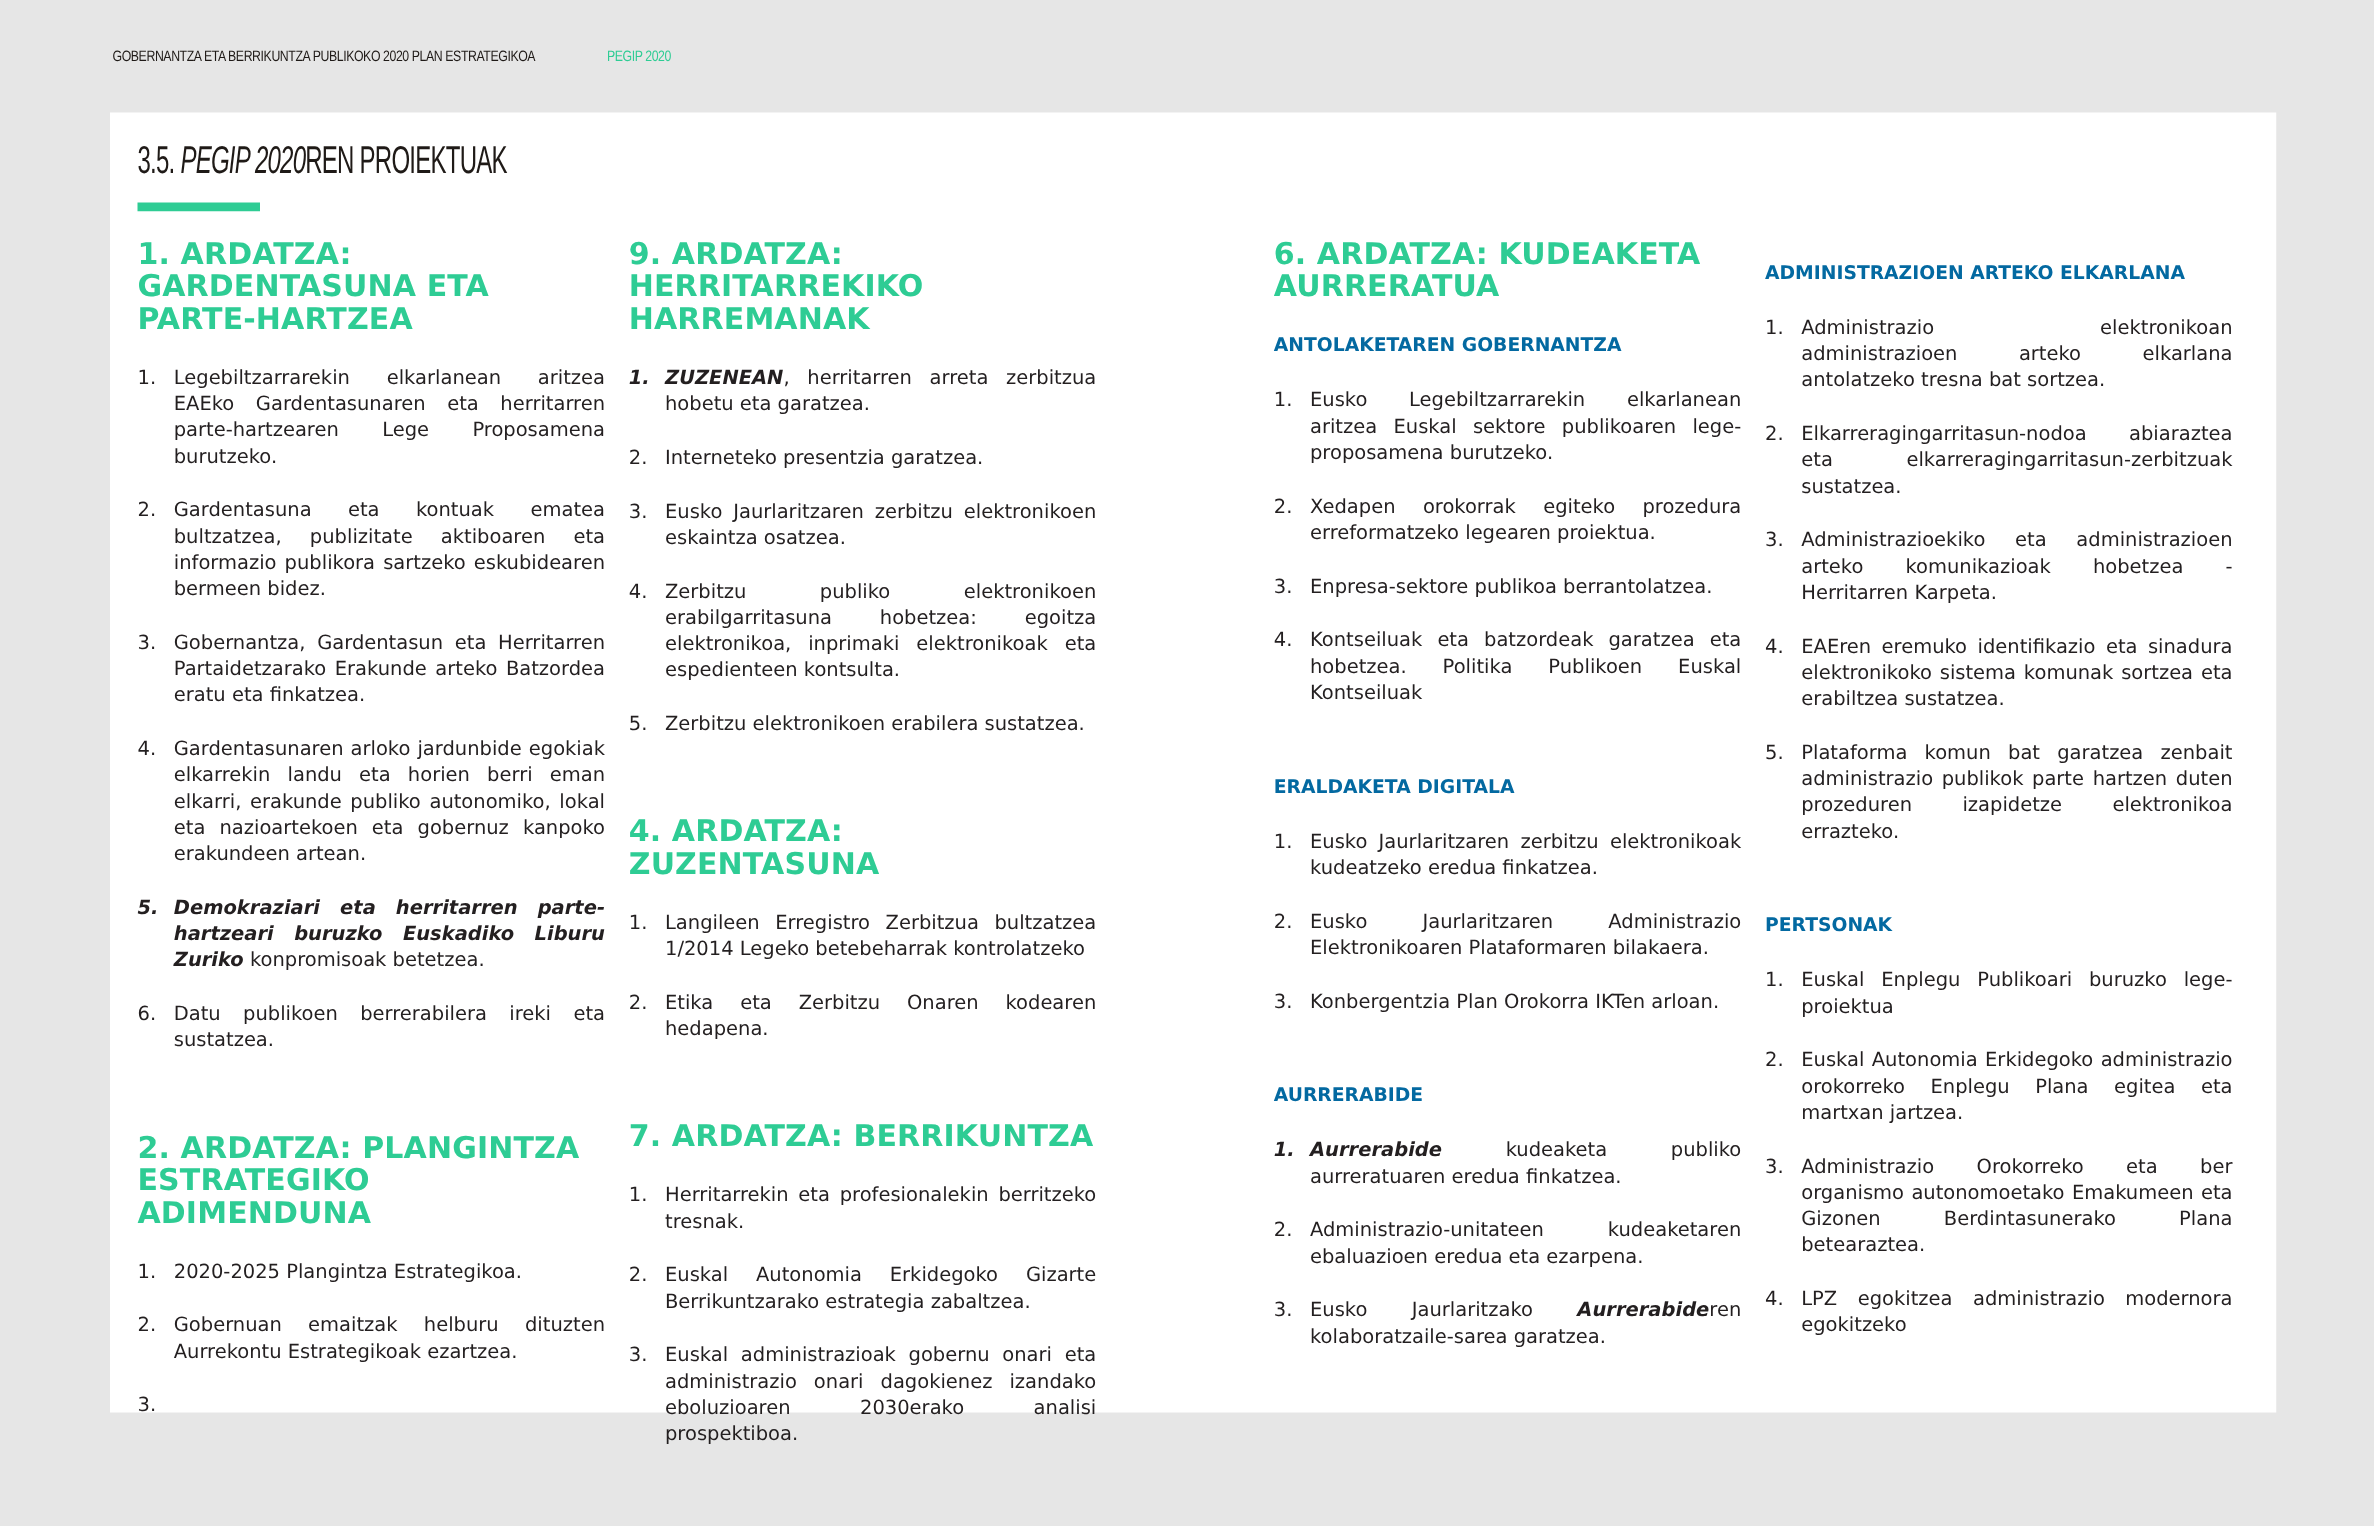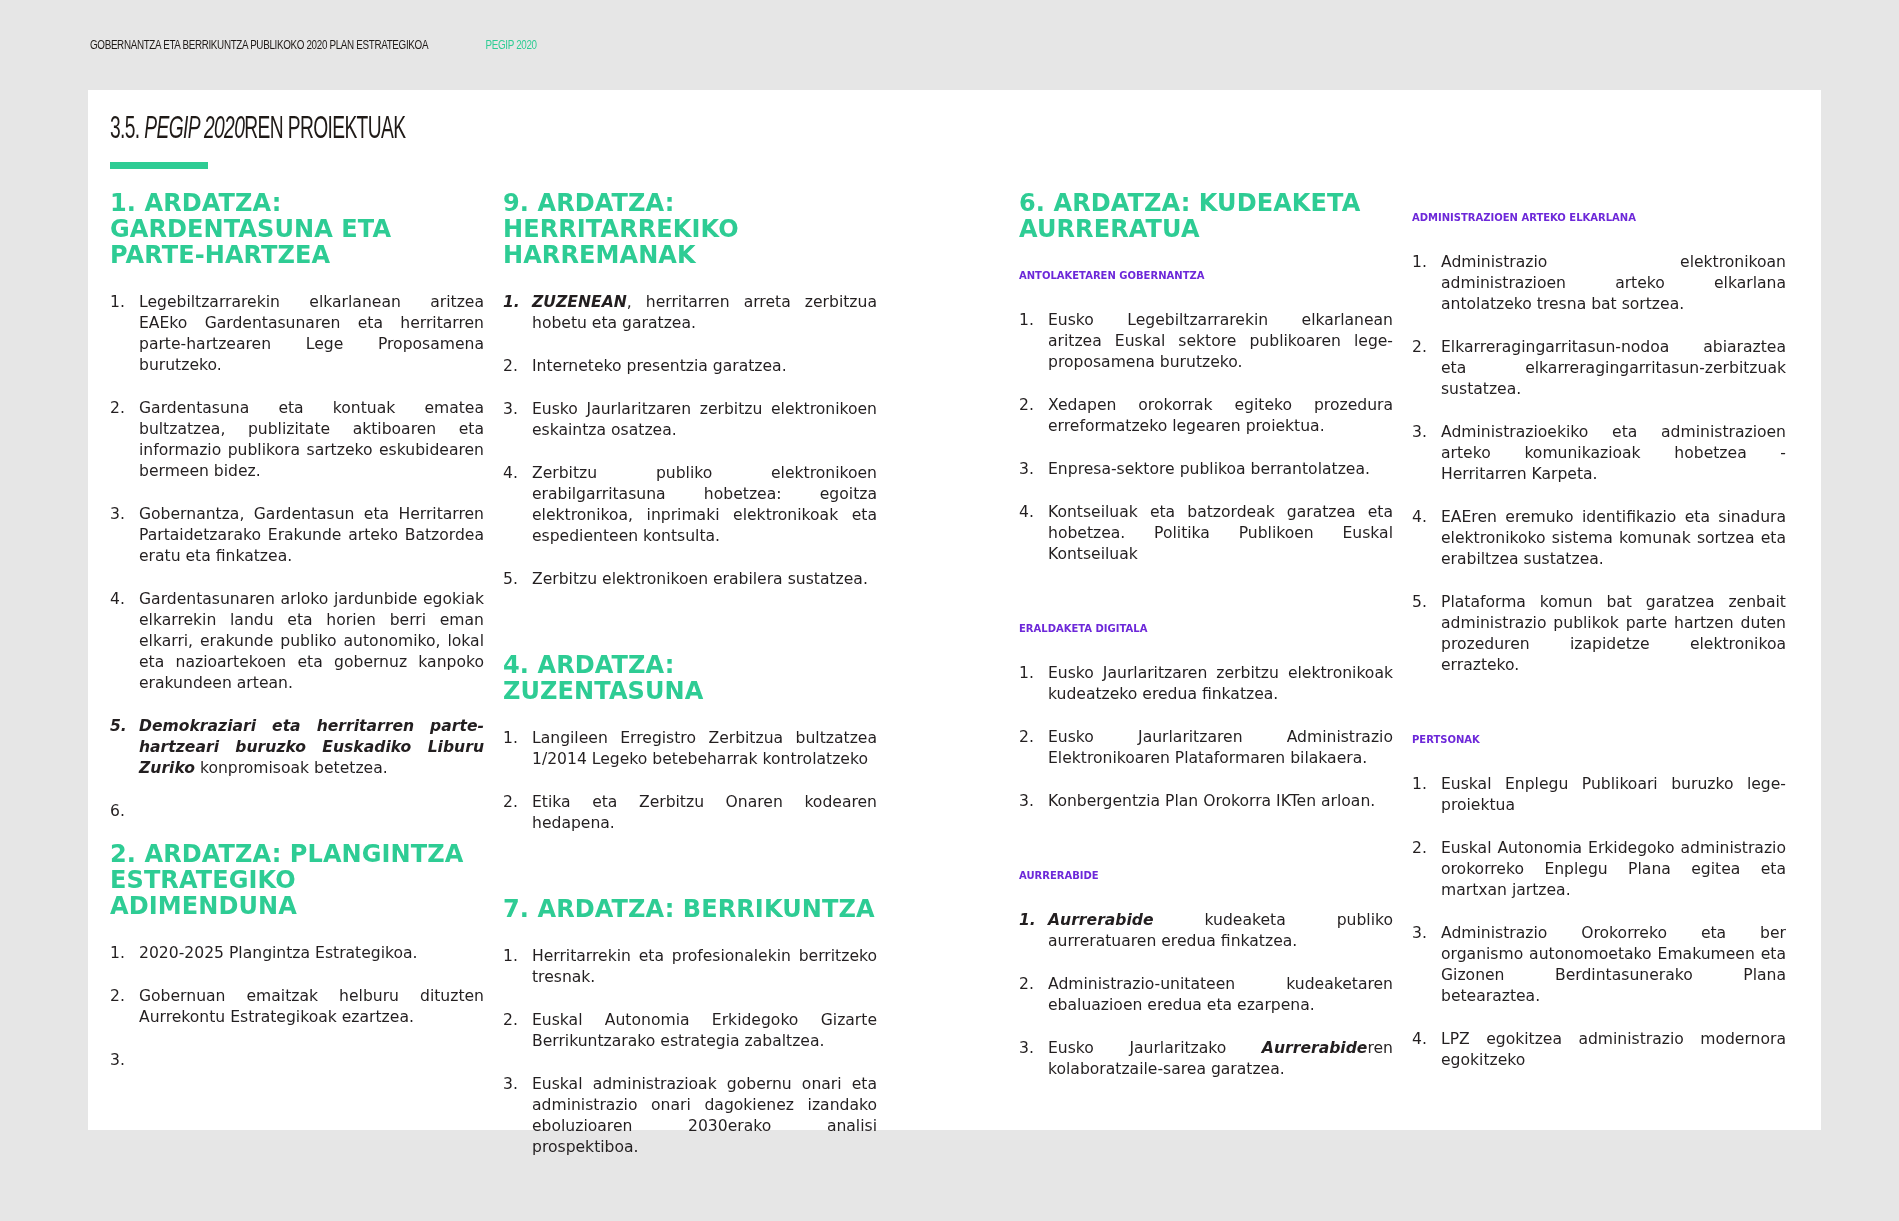--- a/index.html
+++ b/index.html
@@ -48,22 +48,22 @@
   .col.c4 { left: 1324px; width: 374px; }
   h2.axis {
     margin: 0 0 24px 0;
     font-family: "DejaVu Sans", sans-serif;
     font-weight: bold; font-size: 24px; line-height: 26px;
     color: #2ecc94; letter-spacing: 0.1px;
   }
   h3.sub {
     margin: 0 0 24px 0;
     font-family: "DejaVu Sans", sans-serif;
-    font-weight: bold; font-size: 10px; line-height: 20px;
-    color: #6d28d9;
+    font-weight: bold; font-size: 15px; line-height: 20px;
+    color: #0369a1;
   }
   ol.items { list-style: none; margin: 0; padding: 0; }
   ol.items li {
     position: relative; padding-left: 29px;
     margin-bottom: 22px; text-align: justify;
   }
   ol.items li .num { position: absolute; left: 0; top: 0; }
   .bi { font-weight: bold; font-style: italic; }
   .gap { height: 40px; }
   .gap-sm { height: 32px; }
@@ -83,21 +83,21 @@
 
   <div class="col c1">
     <section>
       <h2 class="axis">1. ARDATZA: GARDENTASUNA ETA PARTE-HARTZEA</h2>
       <ol class="items">
         <li><span class="num">1.</span><span>Legebiltzarrarekin elkarlanean aritzea EAEko Gardentasunaren eta herritarren parte-hartzearen Lege Proposamena burutzeko.</span></li>
         <li><span class="num">2.</span><span>Gardentasuna eta kontuak ematea bultzatzea, publizitate aktiboaren eta informazio publikora sartzeko eskubidearen bermeen bidez.</span></li>
         <li><span class="num">3.</span><span>Gobernantza, Gardentasun eta Herritarren Partaidetzarako Erakunde arteko Batzordea eratu eta finkatzea.</span></li>
         <li><span class="num">4.</span><span>Gardentasunaren arloko jardunbide egokiak elkarrekin landu eta horien berri eman elkarri, erakunde publiko autonomiko, lokal eta nazioartekoen eta gobernuz kanpoko erakundeen artean.</span></li>
         <li><span class="num bi">5.</span><span class="bi">Demokraziari eta herritarren parte-hartzeari buruzko Euskadiko Liburu Zuriko</span><span> konpromisoak betetzea.</span></li>
-        <li><span class="num">6.</span></li>
+        <li><span class="num">6.</span><span>Datu publikoen berrerabilera ireki eta sustatzea.</span></li>
       </ol>
     </section>
     <div class="gap"></div>
     <section>
       <h2 class="axis">2. ARDATZA: PLANGINTZA ESTRATEGIKO ADIMENDUNA</h2>
       <ol class="items">
         <li><span class="num">1.</span><span>2020-2025 Plangintza Estrategikoa.</span></li>
         <li><span class="num">2.</span><span>Gobernuan emaitzak helburu dituzten Aurrekontu Estrategikoak ezartzea.</span></li>
         <li><span class="num">3.</span></li>
       </ol>

